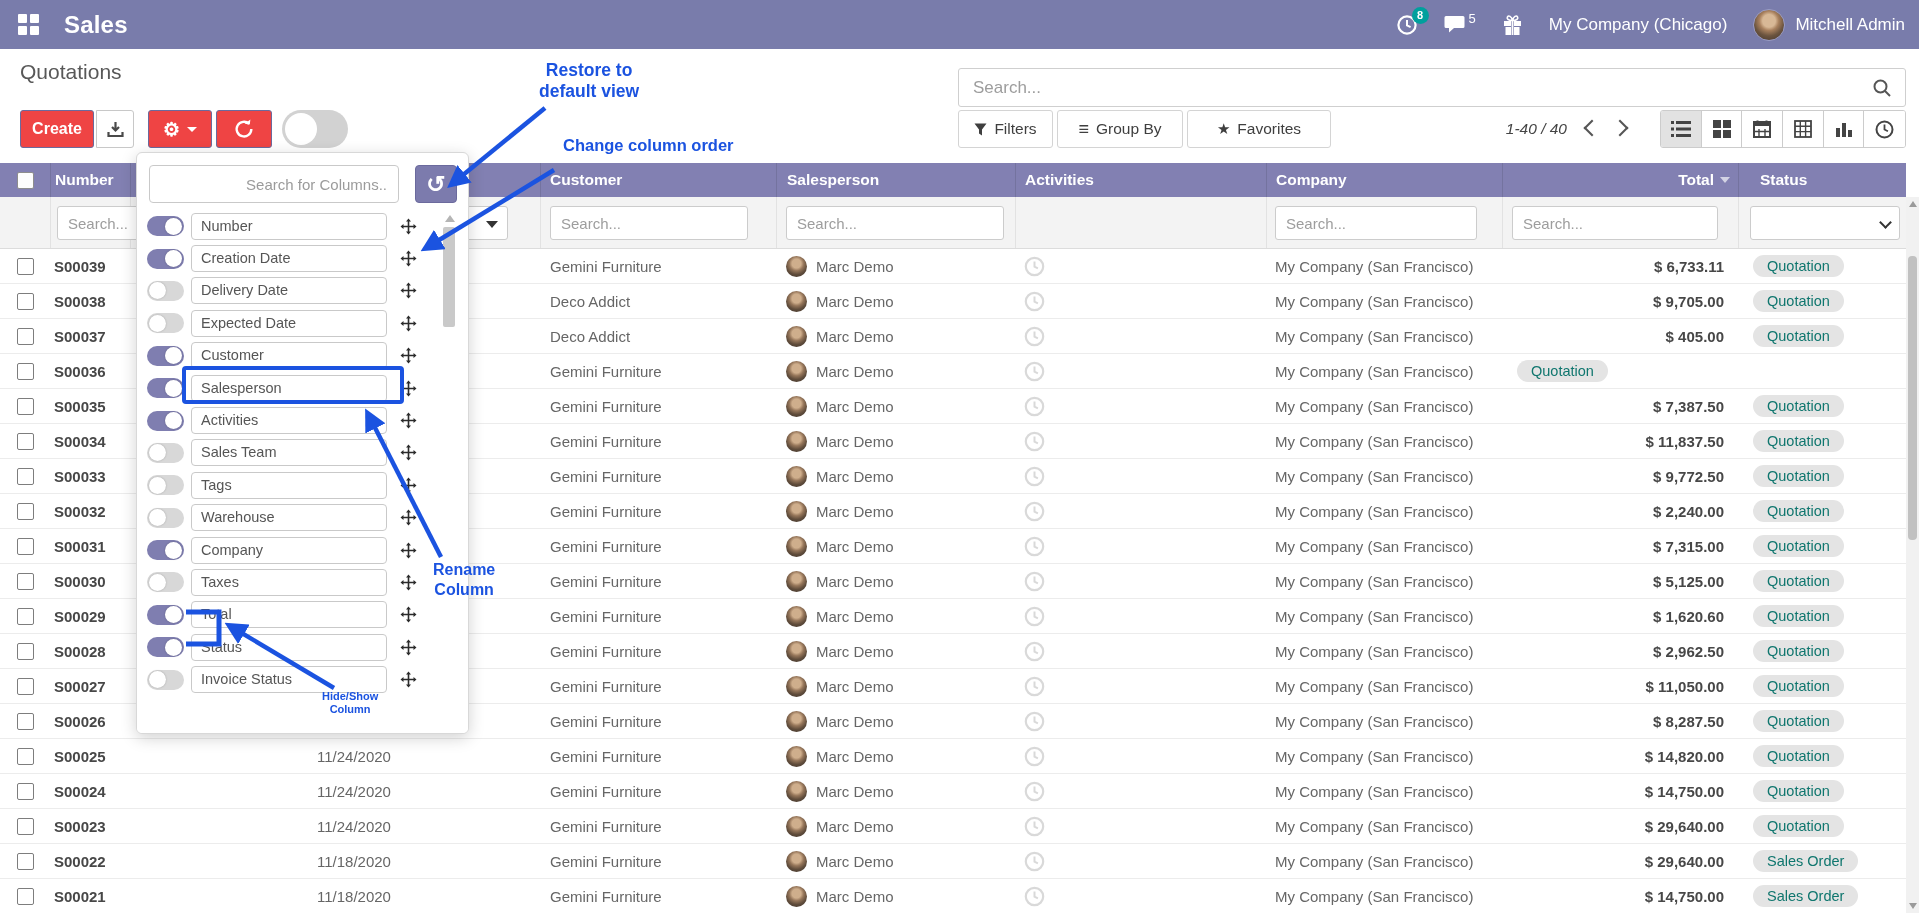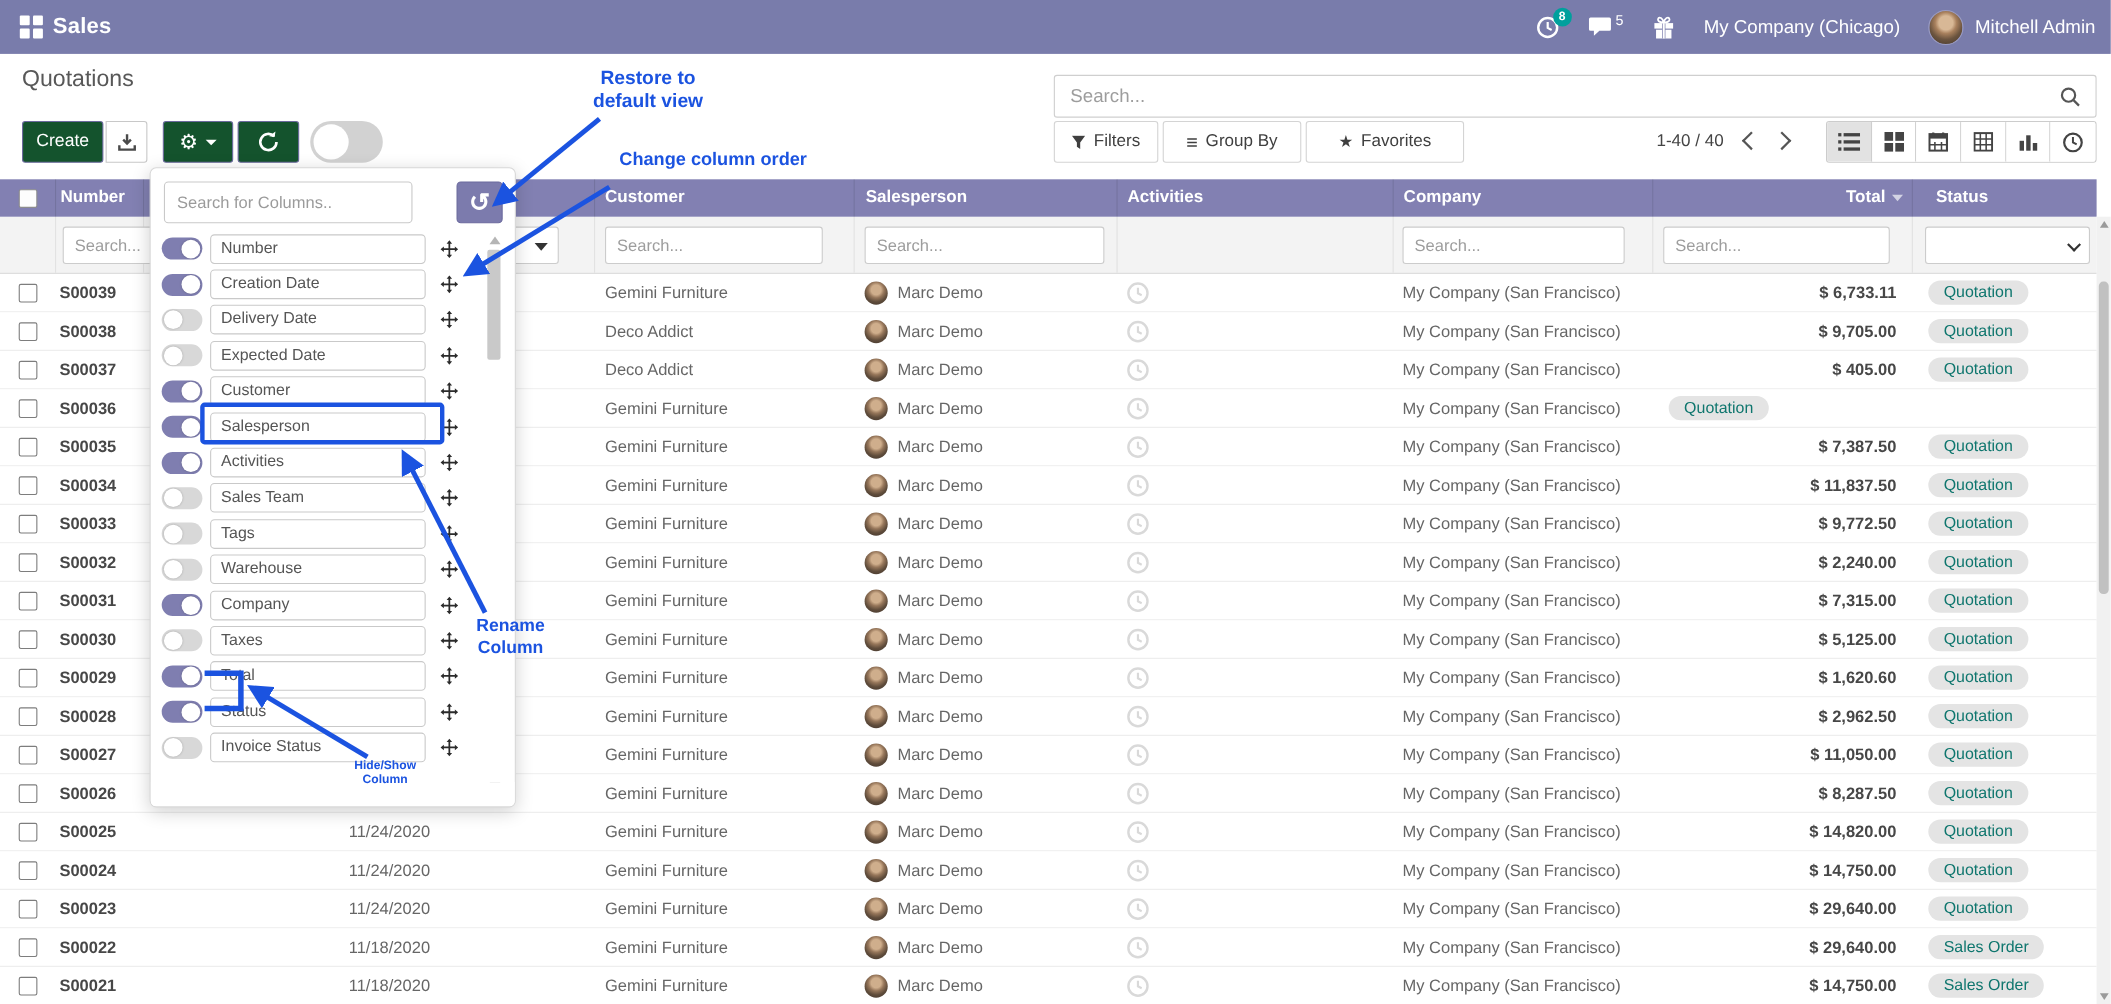--- a/index.html
+++ b/index.html
@@ -4,57 +4,57 @@
 <style>
   * { margin:0; padding:0; box-sizing:border-box; }
   html,body { background:#fff; }
   body { font-family:"Liberation Sans", sans-serif; }
   #app { position:relative; width:1919px; height:913px; overflow:hidden; background:#fff; }
 
   
   .navbar { position:absolute; left:0; top:0; width:1919px; height:49px; background:#797cab; display:flex; align-items:center; color:#fff; z-index:50; }
   .apps-icon { margin-left:18px; width:22px; height:22px; display:grid; grid-template-columns:9px 9px; grid-template-rows:9px 9px; gap:3px; }
   .apps-icon span { background:#fff; border-radius:1px; }
-  .brand { font-size:20px; font-weight:bold; margin-left:8px; letter-spacing:0.2px; }
+  .brand { font-size:24px; font-weight:bold; margin-left:24px; letter-spacing:0.2px; }
   .nav-menu { display:flex; margin-left:70px; }
   .nav-item { font-size:17px; padding:0 19px; height:49px; line-height:49px; cursor:pointer; }
   .systray { margin-left:auto; display:flex; align-items:center; padding-right:14px; }
   .tray-item { position:relative; margin-left:26px; display:flex; align-items:center; }
   .badge-teal { position:absolute; top:-7px; right:-11px; background:#00a09d; color:#fff; font-size:11px; font-weight:bold; min-width:17px; height:17px; border-radius:9px; display:flex; align-items:center; justify-content:center; padding:0 3px; }
   .msg-count { font-size:13px; color:#fff; margin-left:2px; position:relative; top:-6px; }
   .company-name, .user-name { font-size:17px; margin-left:26px; }
   .avatar-lg { width:32px; height:32px; border-radius:50%; margin-left:26px; border:1px solid #9a9cc4;
     background: radial-gradient(circle at 50% 36%, #d8b896 0 26%, #a8805d 40%, #6b543f 62%, #41342a 100%); }
 
   
   .page-title { position:absolute; left:20px; top:60px; font-size:21px; color:#585858; }
   .btn-row { position:absolute; left:0; top:110px; height:38px; }
   .btn { position:absolute; top:0; height:38px; border-radius:3px; display:flex; align-items:center; justify-content:center; cursor:pointer; }
-  .btn-purple { background:#14532d; border:1px solid #6b6a9d; color:#fff; }
+  .btn-purple { background:#ef4444; border:1px solid #6b6a9d; color:#fff;font-weight:bold; }
   .btn-white  { background:#fff; border:1px solid #c8c8c8; color:#4a4a4a; }
   .btn-create { left:20px; width:74px; font-size:16px; }
   .btn-export { left:96px; width:38px; border-radius:0 3px 3px 0; }
   .btn-gear   { left:148px; width:64px; font-size:19px; }
   .gear-caret { width:0; height:0; border-left:5px solid transparent; border-right:5px solid transparent; border-top:5px solid #fff; margin-left:7px; }
   .btn-refresh{ left:216px; width:56px; }
   .big-toggle { position:absolute; left:282px; top:0; width:66px; height:38px; border-radius:19px; background:#d2d2d2; }
   .big-toggle .knob { position:absolute; left:3px; top:3px; width:32px; height:32px; border-radius:50%; background:#fff; }
 
   
   .search-box { position:absolute; left:958px; top:68px; width:948px; height:39px; border:1px solid #cfcfcf; border-radius:3px; background:#fff; display:flex; align-items:center; }
   .search-box input { border:none; outline:none; flex:1; font-size:17px; color:#555; padding:0 14px; font-family:inherit; background:transparent; }
   .search-box input::placeholder { color:#9d9d9d; }
   .filter-btns { position:absolute; top:110px; height:38px; }
   .fbtn { position:absolute; top:0; height:38px; background:#fff; border:1px solid #d4d4d4; border-radius:3px; font-size:15.5px; color:#3f3f3f; display:flex; align-items:center; justify-content:center; gap:7px; cursor:pointer; }
   .fbtn-filters { left:958px; width:95px; }
   .fbtn-group { left:1057px; width:126px; }
   .fbtn-fav { left:1187px; width:144px; }
   .ghamburger { font-size:18px; font-weight:bold; }
   .gstar { font-size:15px; }
-  .pager-text { position:absolute; left:1440px; top:110px; width:127px; height:38px; line-height:38px; text-align:right; font-size:15.5px; color:#444; }
+  .pager-text { position:absolute; left:1440px; top:110px; width:127px; height:38px; line-height:38px; text-align:right; font-size:15.5px; color:#444;font-style:italic; }
   .chev { position:absolute; top:122px; width:12px; height:12px; border-left:2.5px solid #555; border-bottom:2.5px solid #555; cursor:pointer; }
   .chev-prev { left:1586px; transform:rotate(45deg); }
   .chev-next { left:1614px; transform:rotate(225deg); }
   .switcher { position:absolute; left:1660px; top:110px; height:38px; width:246px; display:flex; border:1px solid #ccc; border-radius:3px; overflow:hidden; }
   .sw-cell { width:41px; height:100%; display:flex; align-items:center; justify-content:center; border-right:1px solid #ccc; background:#fff; cursor:pointer; }
   .sw-cell:last-child { border-right:none; }
   .sw-cell.active { background:#e2e2e2; }
 
   
   .thead { position:absolute; left:0; top:163px; width:1906px; height:34px; background:#8280b2; display:flex; color:#fff; font-size:15.5px; font-weight:bold; z-index:5; }
@@ -99,21 +99,21 @@
 
   
   .pg-scroll { position:absolute; right:0; top:197px; width:13px; height:716px; background:#f1f1f1; z-index:6; }
   .pg-thumb { position:absolute; left:2px; top:59px; width:9px; height:284px; background:#c1c1c1; border-radius:4px; }
   .sb-arrow { position:absolute; left:3px; width:0; height:0; border-left:4px solid transparent; border-right:4px solid transparent; }
   .sb-up { top:4px; border-bottom:6px solid #9a9a9a; }
   .sb-down { bottom:4px; border-top:6px solid #9a9a9a; }
 
   
   .panel { position:absolute; left:136px; top:152px; width:333px; height:582px; background:#fff; border:1px solid #d8d8d8; border-radius:6px; box-shadow:0 4px 16px rgba(0,0,0,0.18); z-index:30; overflow:hidden; }
-  .panel-search { position:absolute; left:12px; top:12px; width:226px; height:38px; border:1px solid #c9c9c9; border-radius:4px; font-size:15px; color:#c2410c; padding:0 11px; outline:none; font-family:inherit; }
+  .panel-search { position:absolute; left:12px; top:12px; width:250px; height:38px; border:1px solid #c9c9c9; border-radius:4px; font-size:15px; color:#c2410c; padding:0 11px; outline:none; font-family:inherit;text-align:right; }
   .panel-search::placeholder { color:#9b9b9b; }
   .restore-btn { position:absolute; left:278px; top:12px; width:42px; height:38px; background:#7c7bad; border:1px solid #6b6a9d; border-radius:4px; color:#fff; font-size:23px; font-weight:bold; display:flex; align-items:center; justify-content:center; cursor:pointer; }
   .prow-list { position:absolute; left:0; top:57px; width:300px; }
   .prow { display:flex; align-items:center; height:32.4px; padding-left:10px; }
   .ptoggle { position:relative; width:37px; height:20px; border-radius:10px; background:#d8d8d8; flex:none; cursor:pointer; }
   .ptoggle .pknob { position:absolute; top:1.5px; left:2px; width:17px; height:17px; border-radius:50%; background:#fff; box-shadow:0 0 2px rgba(0,0,0,0.25); }
   .ptoggle.on { background:#7f7eb0; }
   .ptoggle.on .pknob { left:18px; }
   .pinput { width:196px; height:27px; border:1px solid #c9c9c9; border-radius:4px; margin-left:7px; font-size:14.5px; color:#555; line-height:25px; padding-left:9px; background:#fff; white-space:nowrap; overflow:hidden; }
   .phandle { margin-left:13px; flex:none; cursor:grab; }

